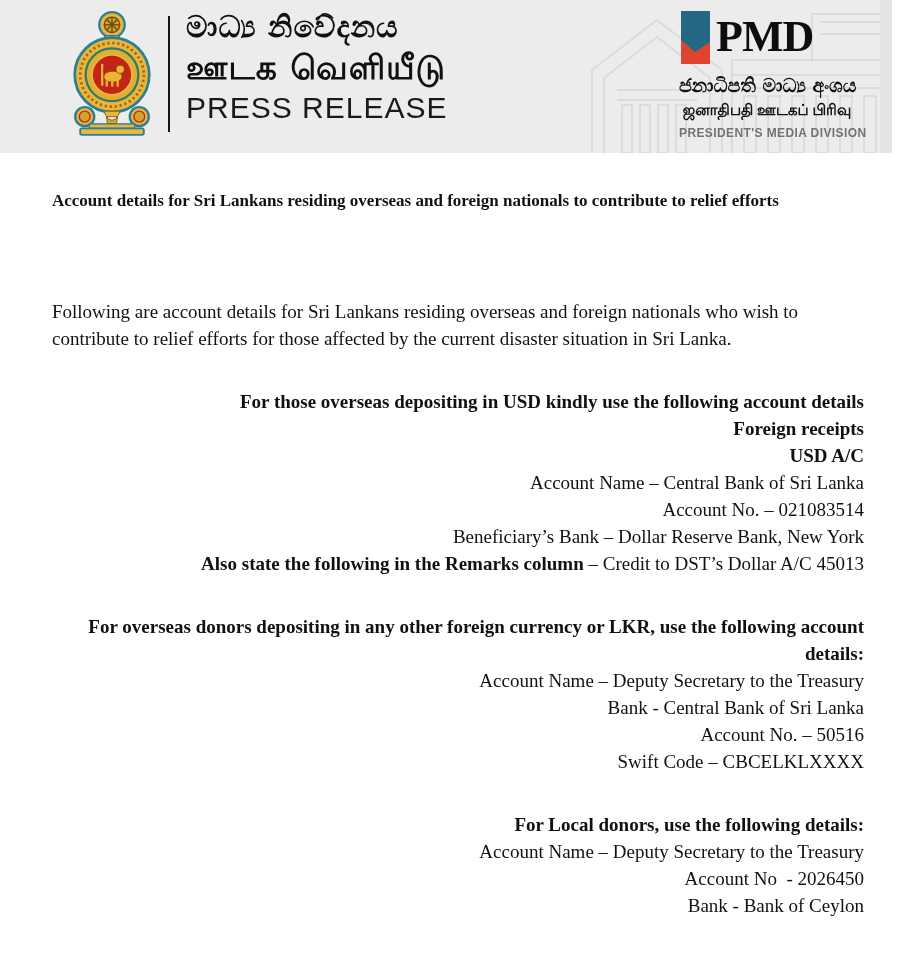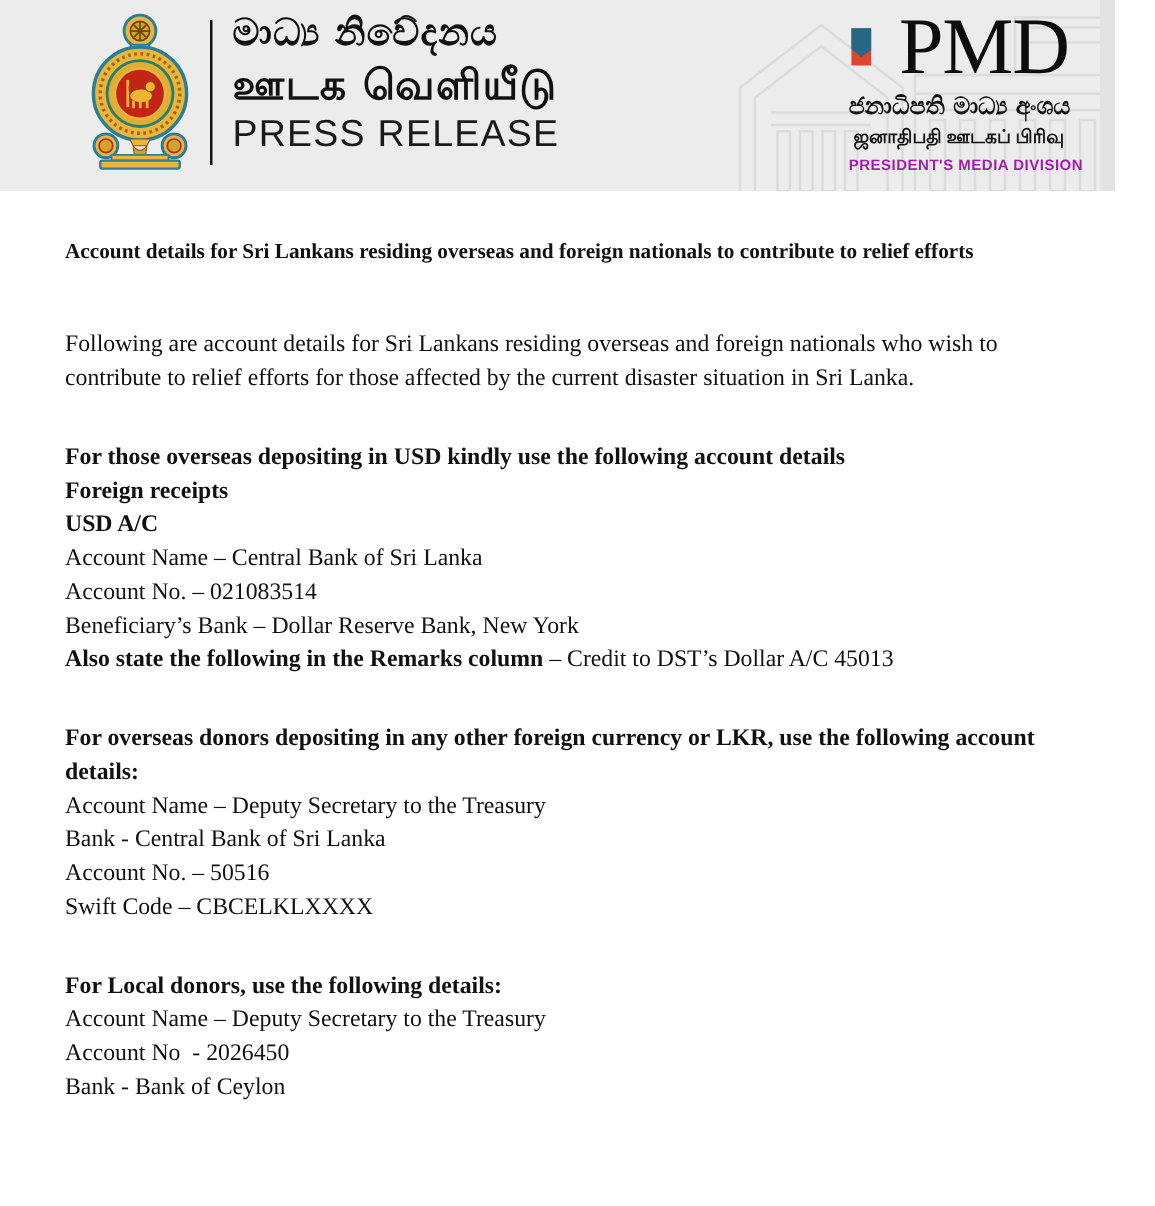--- a/index.html
+++ b/index.html
@@ -14,29 +14,29 @@
   }
   .watermark{position:absolute;right:0;top:0;pointer-events:none;}
   .emblem{position:absolute;left:62px;top:9px;}
   .header-divider{position:absolute;left:168px;top:16px;width:2px;height:116px;background:#161616;}
   .left-titles{position:absolute;left:186px;top:12px;line-height:1;}
   .lt-sinhala{font-family:"DejaVu Sans","Liberation Sans",sans-serif;font-weight:bold;font-size:30px;letter-spacing:1px;margin-bottom:9px;}
   .lt-tamil{font-family:"DejaVu Sans","Liberation Sans",sans-serif;font-weight:bold;font-size:33px;letter-spacing:1px;margin-bottom:9px;}
   .lt-english{font-family:"Liberation Sans","DejaVu Sans",sans-serif;font-weight:400;font-size:30px;letter-spacing:1px;color:#1a1a1a;}
   .pmd-block{position:absolute;left:679px;top:11px;width:176px;text-align:center;}
   .pmd-row{display:flex;align-items:flex-start;justify-content:flex-start;gap:6px;margin-left:2px;}
-  .pmd-acronym{font-family:"Liberation Serif","DejaVu Serif",serif;font-weight:normal;font-size:64px;line-height:52px;letter-spacing:-1px;color:#0d0d0d;margin-left:16px;}
+  .pmd-acronym{font-family:"Liberation Serif","DejaVu Serif",serif;font-weight:bold;font-size:44px;line-height:52px;letter-spacing:-1px;color:#0d0d0d;}
   .pmd-sinhala{font-family:"DejaVu Sans","Liberation Sans",sans-serif;font-weight:bold;font-size:19px;margin-top:10px;white-space:nowrap;}
   .pmd-tamil{font-family:Liberation Serif, serif;font-weight:bold;font-size:15px;margin-top:5px;white-space:nowrap;}
-  .pmd-english{font-family:"Liberation Sans","DejaVu Sans",sans-serif;font-weight:bold;font-size:12px;letter-spacing:0.4px;margin-top:5px;color:#a21caf;white-space:nowrap;}
+  .pmd-english{font-family:"Liberation Sans","DejaVu Sans",sans-serif;font-weight:bold;font-size:12px;letter-spacing:0.4px;margin-top:5px;color:#737373;white-space:nowrap;}
   
   .doc{padding:34px 56px 0 52px;width:812px;font-size:19px;line-height:27px;}
   .doc-title{font-weight:bold;font-size:17px;}
-  .intro{margin-top:48px;}
-  .section{margin-top:36px;}
+  .intro{margin-top:84px;}
+  .section{margin-top:36px;text-align:right;}
   .line{white-space:pre-wrap;}
   .bold{font-weight:bold;}
 </style>
 </head>
 <body>
 
 <div class="header">
 
   <svg class="watermark" width="330" height="153" viewBox="0 0 330 153" fill="none" stroke="#dcdcdc" stroke-width="2">
     <path d="M30 153 L30 70 L95 20 L160 70 L160 153"></path>

